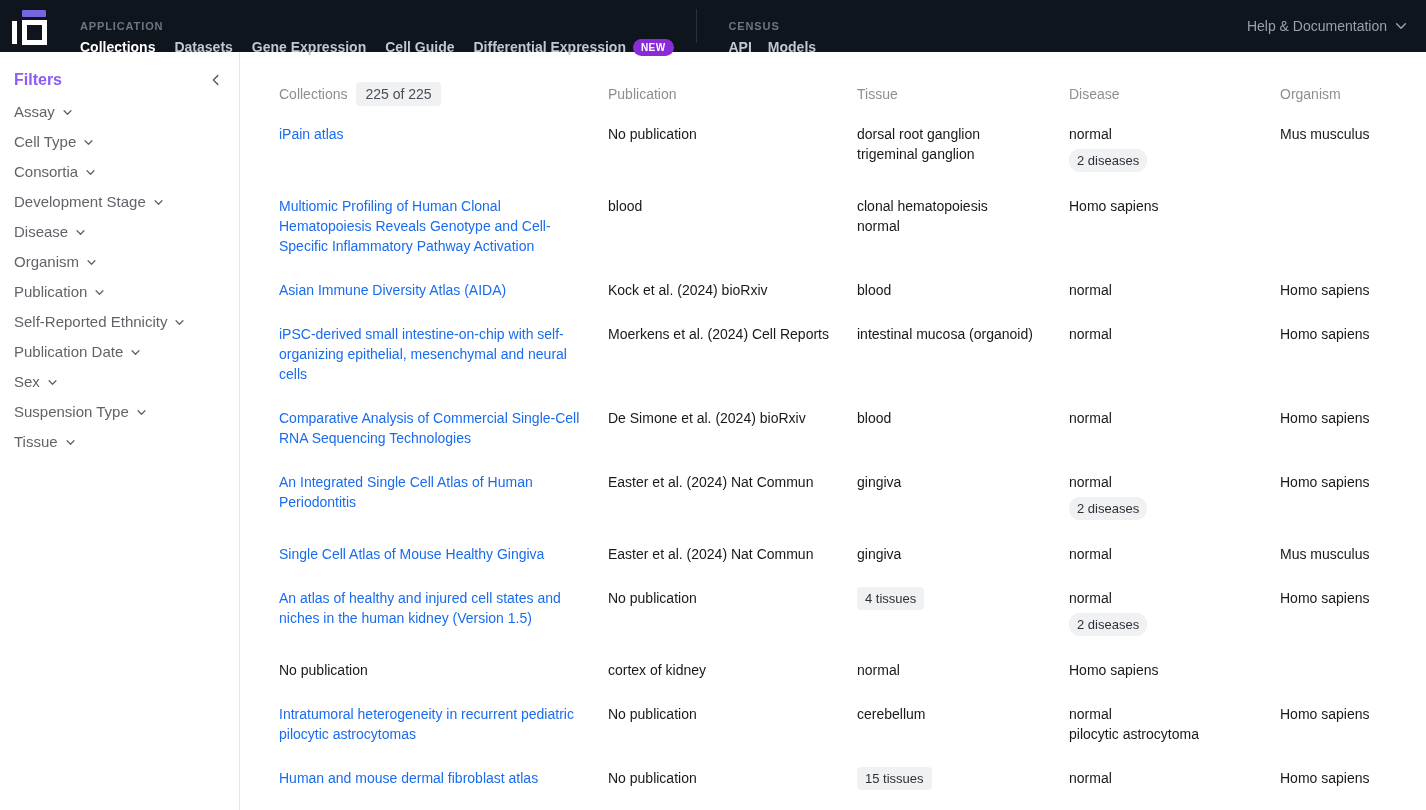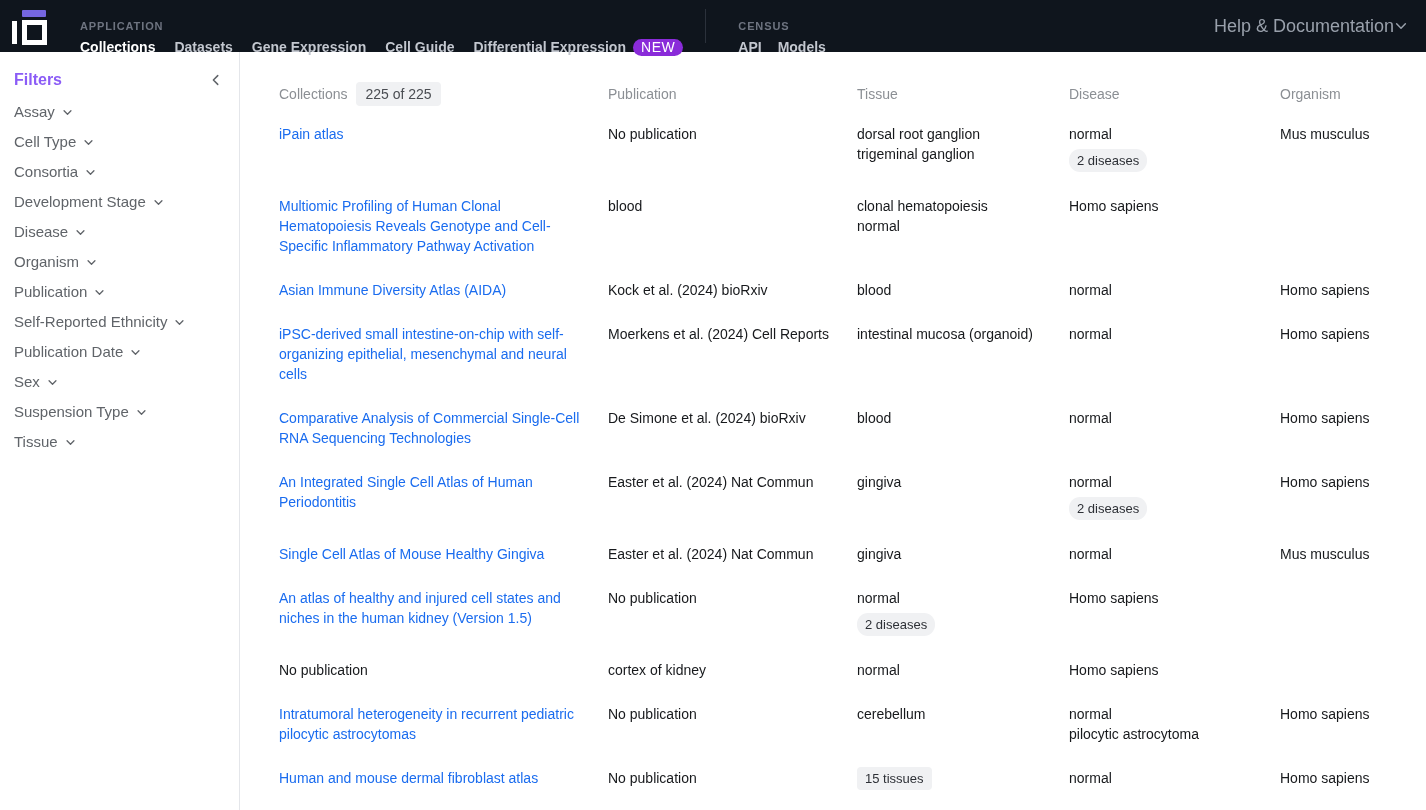--- a/index.html
+++ b/index.html
@@ -28,27 +28,27 @@
   .hgroup{display:flex;flex-direction:column;margin-left:32px;padding-top:20px;}
   .hgroup .glabel{font-size:11px;font-weight:700;letter-spacing:.08em;color:#6e7480;line-height:12px;margin-bottom:6px;}
   .hnav{display:flex;gap:19px;align-items:flex-start;}
   .nav-item{
     color:#c3c7cf;font-size:14px;font-weight:600;line-height:18px;
     padding-bottom:4px;border-bottom:2px solid transparent;cursor:pointer;
     display:inline-flex;align-items:center;gap:7px;white-space:nowrap;text-decoration:none;
   }
   .nav-item.active{color:#fff;border-bottom-color:#fff;}
   .new-badge{
-    background:var(--new-badge);color:#fff;font-size:14px;font-weight:400;
+    background:var(--new-badge);color:#fff;font-size:10px;font-weight:700;
     letter-spacing:.04em;padding:2px 8px;border-radius:10px;line-height:13px;
   }
   .hdivider{width:1px;background:#2b313b;height:34px;margin:9px 0 0 22px;flex:none;}
   .help{
     margin-left:auto;align-self:center;margin-right:18px;
-    color:#99a0ab;font-size:18px;display:flex;align-items:center;cursor:pointer;white-space:nowrap;
+    color:#99a0ab;font-size:14px;display:flex;align-items:center;gap:7px;cursor:pointer;white-space:nowrap;
   }
   .help svg{display:block;}
   
   .sidebar{
     position:absolute;left:0;top:52px;bottom:0;width:240px;
     background:#fff;border-right:1px solid #e4e6ea;padding:16px 14px;
   }
   .filters-head{display:flex;justify-content:space-between;align-items:center;height:24px;margin-bottom:4px;}
   .filters-title{font-size:16px;font-weight:700;color:#8b5cf6;}
   .collapse-btn{color:#5f6368;cursor:pointer;display:flex;align-items:center;padding:2px;}
@@ -324,20 +324,21 @@
         <div class="cell c4">
           <div class="val">normal</div>
         </div>
         <div class="cell c5">
           <div class="val">Mus musculus</div>
         </div>
       </div>
       <div class="grid-cols row">
         <div class="cell c1"><a class="collection-link">An atlas of healthy and injured cell states and niches in the human kidney (Version 1.5)</a></div>
         <div class="cell c2">No publication</div>
+        <div class="cell c3"><span class="chip">4 tissues</span></div>
         <div class="cell c4"><div class="val">normal</div><span class="chip chip-mt">2 diseases</span></div>
         <div class="cell c5">
           <div class="val">Homo sapiens</div>
         </div>
       </div>
       <div class="grid-cols row">
         <div class="cell c2">No publication</div>
         <div class="cell c3">
           <div class="val">cortex of kidney</div>
         </div>

